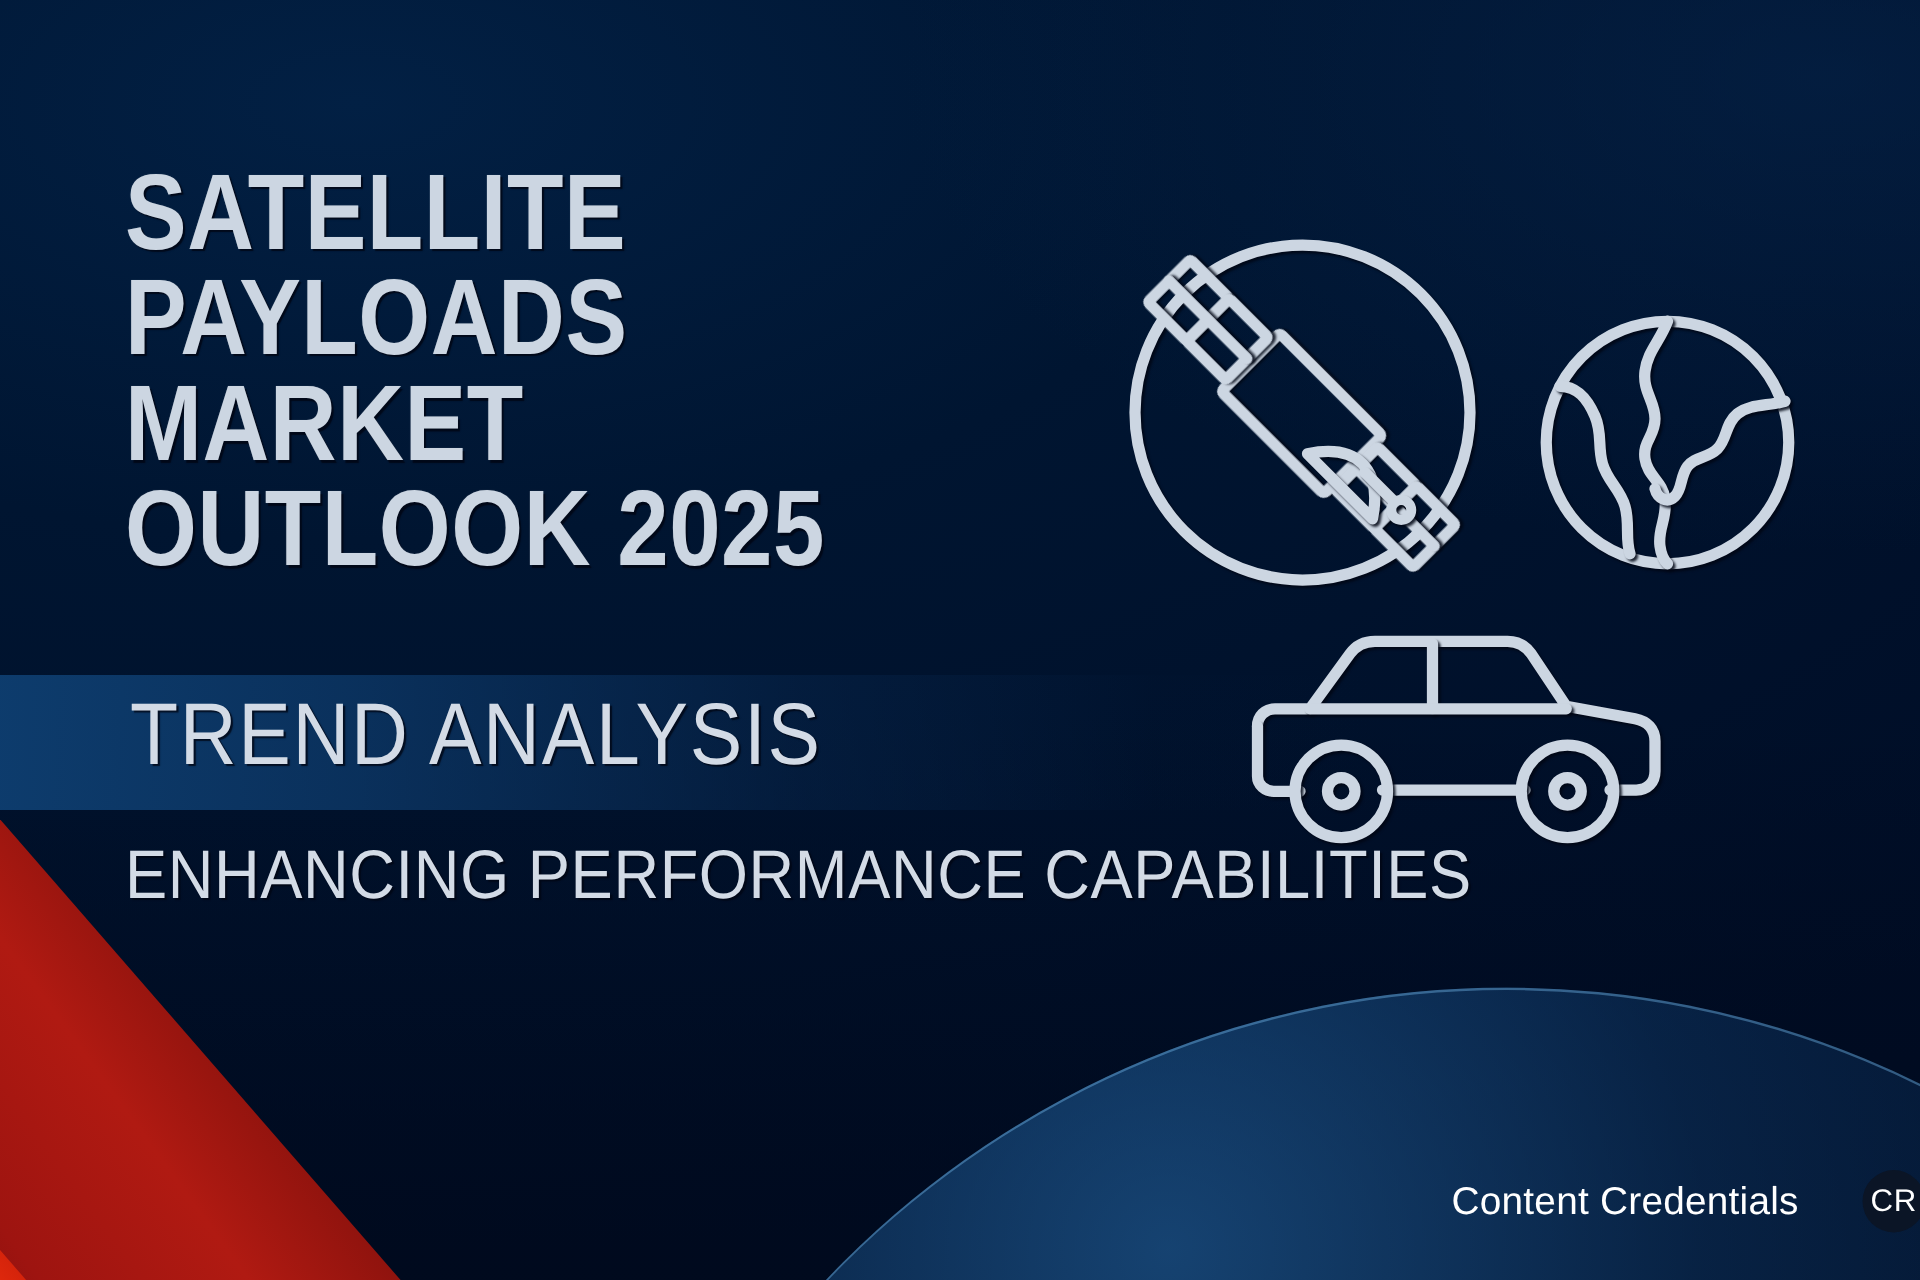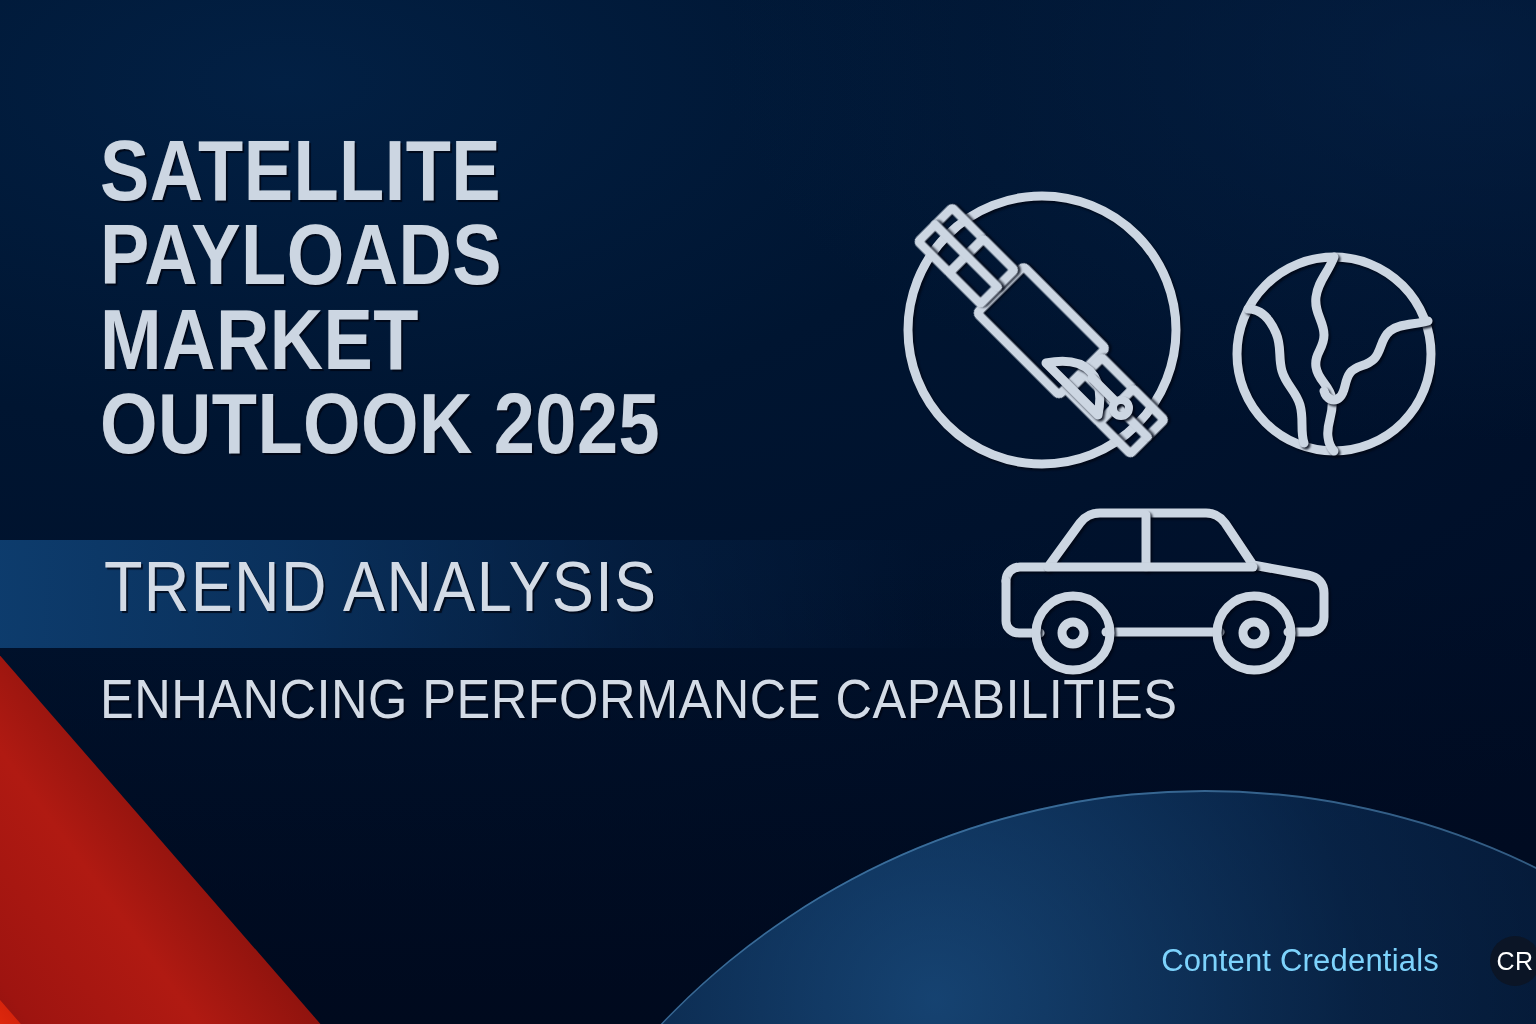--- a/index.html
+++ b/index.html
@@ -182,21 +182,21 @@
     right: 44px;
     bottom: 38px;
     display: flex;
     align-items: center;
     gap: 16px;
   }
   .cred-label {
     font-family: "Liberation Sans Narrow", "Liberation Sans", sans-serif;
     font-size: 31px;
     font-weight: 400;
-    color: #7dd3fc;
+    color: #ffffff;
     letter-spacing: 0.2px;
     white-space: nowrap;
   }
   .cred-badge {
     width: 50px;
     height: 50px;
     border-radius: 50%;
     background: #0b1526;
     display: flex;
     align-items: center;

